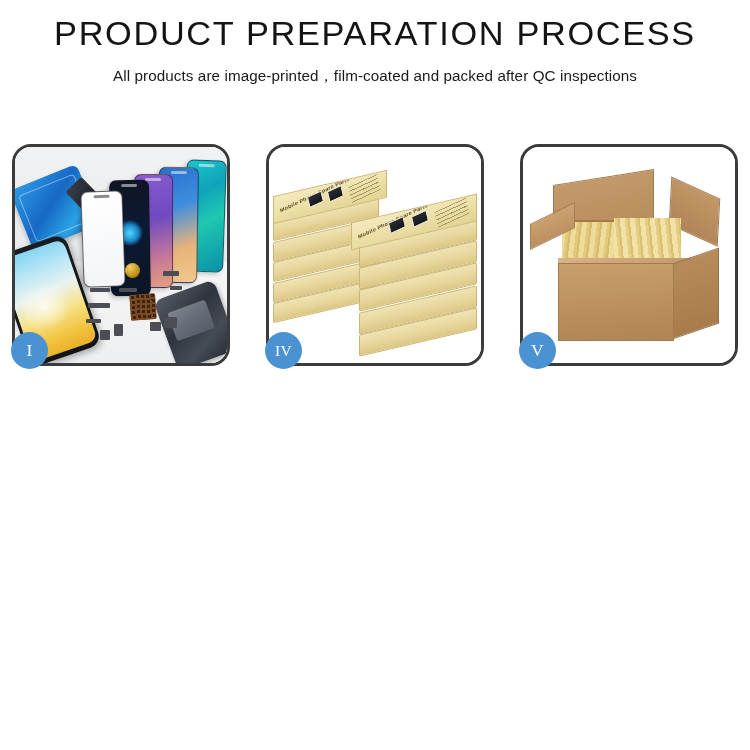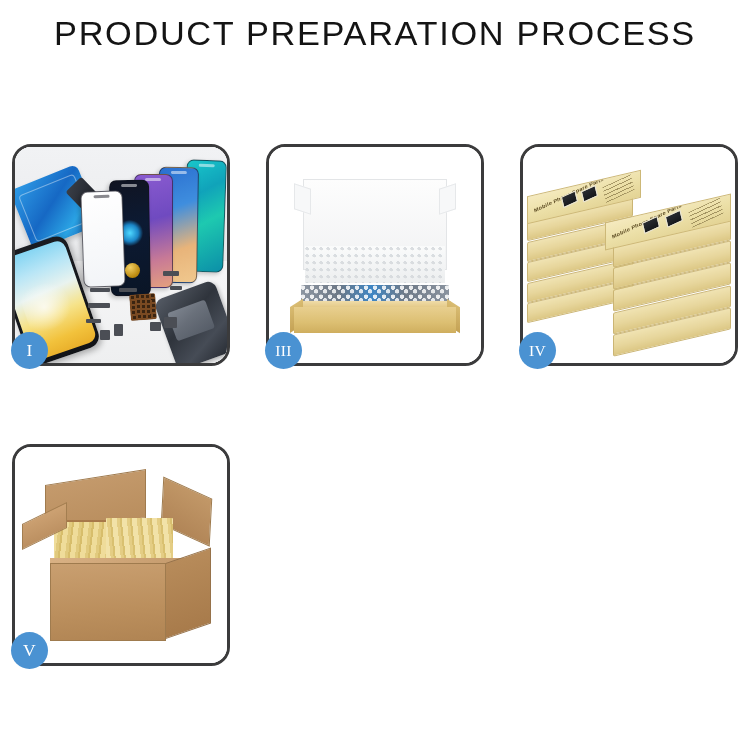--- a/index.html
+++ b/index.html
@@ -425,20 +425,21 @@
     position:absolute; left:2%; top:0; width:84%; height:38%;
     background: linear-gradient(120deg, rgba(255,255,255,.45) 0%, rgba(255,255,255,0) 45%);
     transform: skewY(-19deg);
   }
 </style>
 </head>
 <body>
 
 <div class="header">
   <div class="title">PRODUCT PREPARATION PROCESS</div>
+  <div class="subtitle">All products are image-printed，film-coated and packed after QC inspections</div>
 </div>
 
 <div class="grid">
 
   <div class="panel">
     <div class="panel-inner p1">
       <div class="topband"></div>
       <div class="botband"></div>
 
       <div class="bluepanel">
@@ -480,34 +481,20 @@
         <i class="flex7"></i>
         <i class="flex8"></i>
         <i class="flex9"></i>
         <i class="flex10"></i>
       </div>
     </div>
     <div class="badge">I</div>
   </div>
 
 
-  <div class="panel">
-    <div class="panel-inner p3">
-      <div class="lidback"></div>
-      <div class="lidleft"></div>
-      <div class="lidright"></div>
-      <div class="foam"></div>
-      <div class="content"></div>
-      <div class="trayrim"></div>
-      <div class="trayleft"></div>
-      <div class="trayright"></div>
-      <div class="trayfront"></div>
-    </div>
-    <div class="badge wide">III</div>
-  </div>
 
   <div class="panel">
     <div class="panel-inner p4">
       <div class="stack">
         <div class="kbox kb-l kb-l5"></div>
         <div class="kbox kb-l kb-l4"></div>
         <div class="kbox kb-l kb-l3"></div>
         <div class="kbox kb-l kb-l2"></div>
         <div class="kbox kb-l kb-l1"></div>
 

